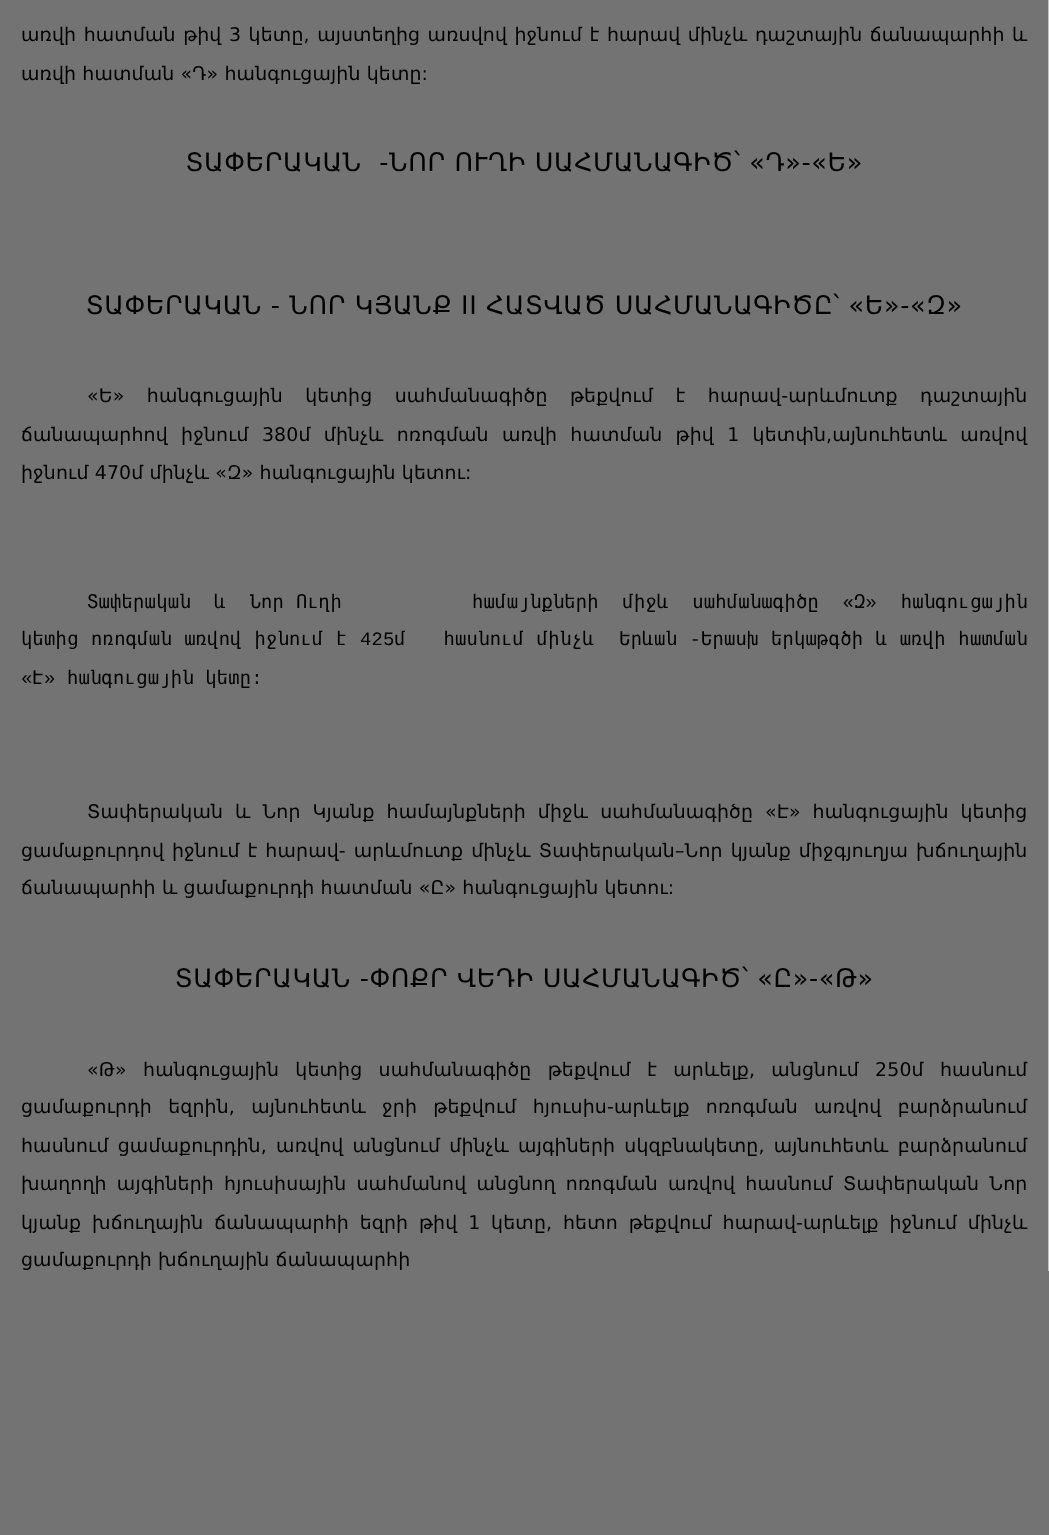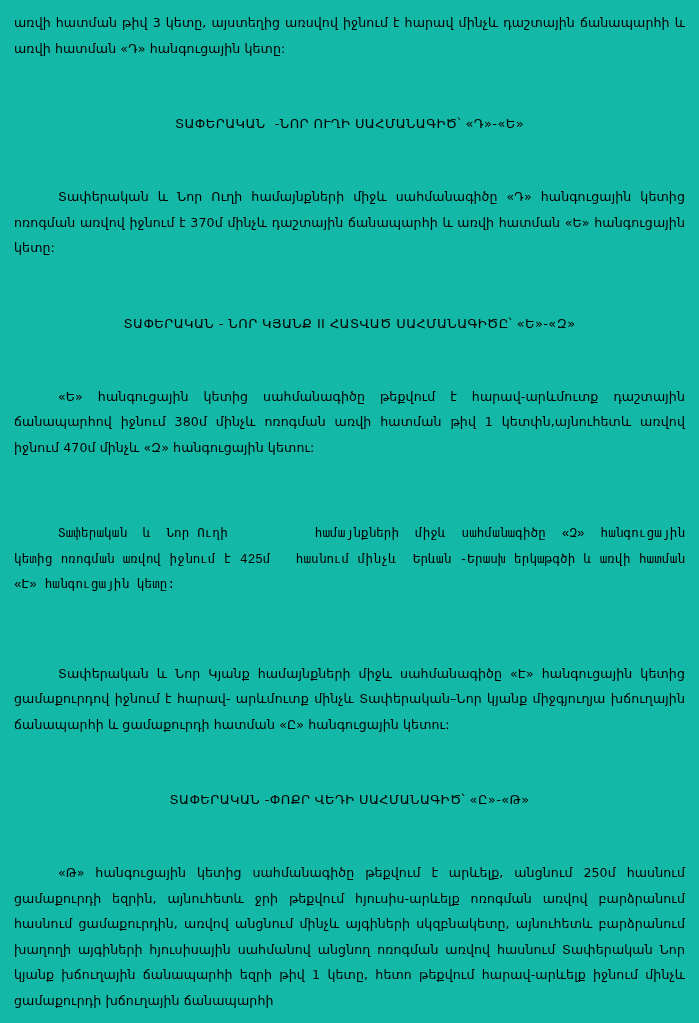--- a/index.html
+++ b/index.html
@@ -8,42 +8,42 @@
     background: #ffffff;
   }
   body {
     font-family: "DejaVu Sans", sans-serif;
     color: #000000;
   }
   .page {
     position: relative;
     width: 699px;
     height: 1023px;
-    background: #14b8a6;
+    background: #737373;
     overflow: hidden;
     box-sizing: border-box;
     padding: 10px 14px 0 14px;
   }
   .para {
     font-size: 12.6px;
     line-height: 25.5px;
     text-align: justify;
     text-justify: inter-word;
     margin: 0 0 0 0;
     letter-spacing: 0.1px;
   }
   .para.indent {
     text-indent: 44px;
   }
   .heading {
-    font-size: 13px;
+    font-size: 17px;
     line-height: 25px;
     text-align: center;
     letter-spacing: 0.4px;
-    margin: 18px;
+    margin: 4px;
     white-space: pre;
   }
   .gap-before-heading {
     height: 32px;
   }
   .gap-after-heading {
     height: 30px;
   }
   .nowrap-space {
     white-space: pre-wrap;
@@ -54,21 +54,20 @@
 <body>
 
 <div class="page">
 
   <p class="para">առվի հատման թիվ 3 կետը, այստեղից առսվով իջնում է հարավ մինչև դաշտային ճանապարհի և առվի հատման «Դ» հանգուցային կետը:</p>
 
   <div class="gap-before-heading"></div>
   <p class="heading">ՏԱՓԵՐԱԿԱՆ  -ՆՈՐ ՈՒՂԻ ՍԱՀՄԱՆԱԳԻԾ՝ «Դ»-«Ե»</p>
   <div class="gap-after-heading"></div>
 
-  <p class="para indent">Տափերական և Նոր Ուղի համայնքների միջև սահմանագիծը «Դ» հանգուցային կետից ոռոգման առվով իջնում է 370մ մինչև դաշտային ճանապարհի և առվի հատման «Ե» հանգուցային կետը:</p>
 
   <div class="gap-before-heading"></div>
   <p class="heading">ՏԱՓԵՐԱԿԱՆ - ՆՈՐ ԿՅԱՆՔ II ՀԱՏՎԱԾ ՍԱՀՄԱՆԱԳԻԾԸ՝ «Ե»-«Զ»</p>
   <div class="gap-after-heading"></div>
 
   <p class="para indent">«Ե» հանգուցային կետից սահմանագիծը թեքվում է հարավ-արևմուտք դաշտային ճանապարհով  իջնում 380մ մինչև ոռոգման առվի հատման թիվ 1 կետփն,այնուհետև առվով իջնում 470մ մինչև «Զ» հանգուցային կետու:</p>
 
   <div class="gap-before-heading"></div>
   <div class="gap-after-heading"></div>
 

